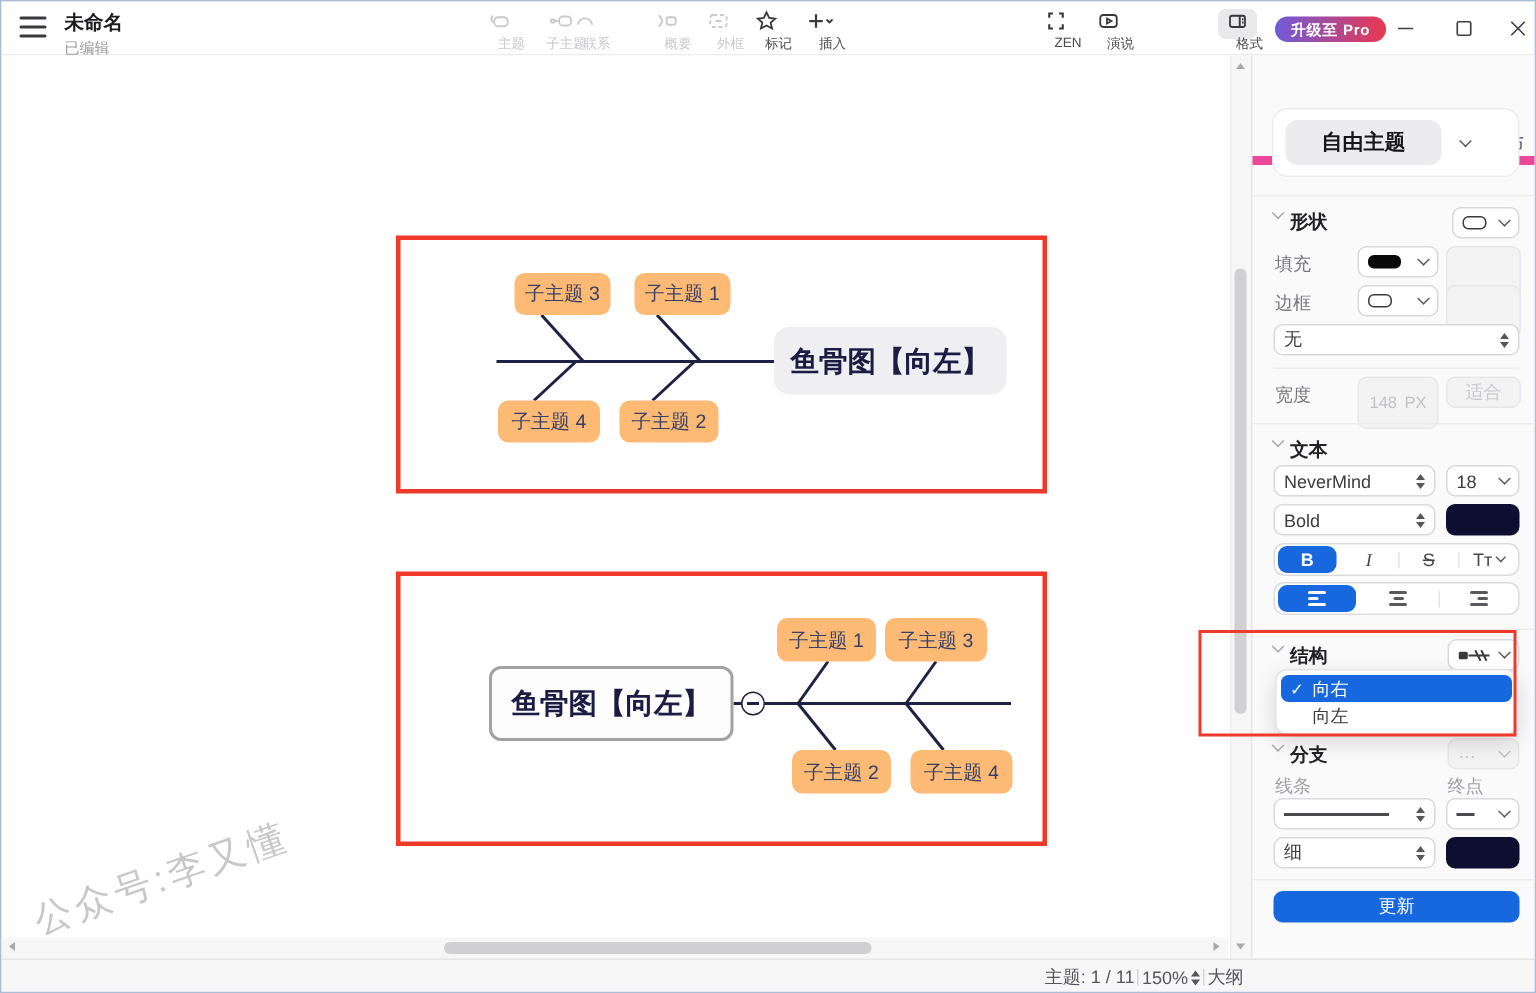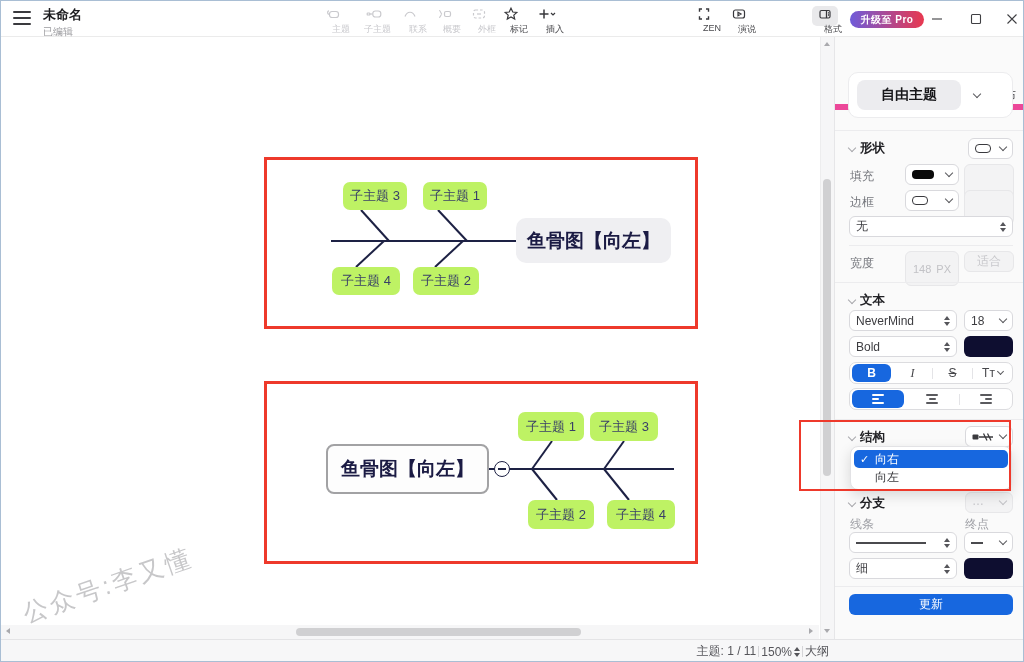--- a/index.html
+++ b/index.html
@@ -29,21 +29,21 @@
              background:linear-gradient(90deg,#6f5bd9,#e8384f); color:#fff; font-size:10px; font-weight:bold;
              display:flex; align-items:center; justify-content:center; cursor:pointer; letter-spacing:.5px; }
   .winbtn { position:absolute; top:8px; width:22px; height:20px; display:flex; align-items:center; justify-content:center; color:#3f3f43; cursor:pointer; }
   .winbtn svg { stroke:#3f3f43; stroke-width:1.1; fill:none; }
 
   
   .canvas { position:absolute; left:0; top:36px; width:833px; height:602px; background:#fff; overflow:hidden; }
   .bones { position:absolute; left:0; top:0; }
 
   .nodebox { position:absolute; display:flex; align-items:center; justify-content:center;
-             background:#bef264; border-radius:7px; color:#394067; font-size:13px; }
+             background:#fdba74; border-radius:7px; color:#394067; font-size:13px; }
   .mainbox1 { position:absolute; display:flex; align-items:center; justify-content:center;
               background:#efeff2; border-radius:10px; color:#1b1b44; font-size:19px; font-weight:bold; }
   .mainbox2 { position:absolute; display:flex; align-items:center; justify-content:center;
               background:#fdfdfd; border:2px solid #a2a2a4; border-radius:8px; color:#1b1b44; font-size:19px; font-weight:bold; }
   .collapse-dot { position:absolute; width:16px; height:16px; border:1.6px solid #1d2144; border-radius:50%; background:#fff; display:flex; align-items:center; justify-content:center; cursor:pointer; }
   .collapse-dot div { width:8px; height:1.6px; background:#1d2144; }
 
   .redrect { position:absolute; border:3px solid #ee392b; pointer-events:none; z-index:40; }
   .watermark { position:absolute; left:28px; top:560px; font-size:25px; color:#c7c7c9; transform:rotate(-19deg); transform-origin:left bottom; letter-spacing:3px; white-space:nowrap; }
 
@@ -59,21 +59,21 @@
   .tabs { position:absolute; left:0; top:0; width:100%; height:25px; border-bottom:6px solid #ec4899; display:flex; align-items:flex-end;margin-top:48px; }
   .tab-pill { margin-left:13px; background:#1767df; color:#fff; font-size:12px; border-radius:11px; padding:3px 15px; cursor:pointer; }
   .tab-plain { font-size:12px; color:#46464a; cursor:pointer; }
   .tab-div { width:1px; height:11px; background:#d8d8da; }
 
   .theme-card { position:absolute; left:13px; top:35px; width:165px; height:46px; background:#fff; border:1px solid #ececee; border-radius:10px; display:flex; align-items:center; }
   .theme-pill { margin-left:8px; width:104px; height:30px; background:#ececef; border-radius:8px; display:flex; align-items:center; justify-content:center; font-size:14px; font-weight:bold; color:#17171a; cursor:pointer; }
 
   .pdiv { position:absolute; left:0; width:100%; height:1px; background:#ececee; }
 
-  .sec-head { position:absolute; left:14px; display:flex; align-items:center; gap:5px; font-size:12.5px; font-weight:bold; color:#212125; }
+  .sec-head { position:absolute; left:14px; display:flex; gap:5px; font-size:12.5px; font-weight:bold; color:#212125; }
   .lbl { position:absolute; font-size:12px; color:#74767c; }
   .lbl.dim { color:#9fa0a6; }
 
   .sel { position:absolute; height:21px; background:#fff; border:1px solid #d9d9dd; border-radius:6px;
          display:flex; align-items:center; padding:0 6px; font-size:12px; color:#3c3c40; cursor:pointer; }
   .sel .grow { flex:1; }
   .sel.disabled { background:#f3f3f4; border-color:#e7e7e9; color:#c5c5c9; cursor:default; }
 
   .cdn { width:6px; height:6px; border-right:1.4px solid #5a5a5e; border-bottom:1.4px solid #5a5a5e; transform:rotate(45deg); margin-top:-3px; flex:none; }
   .cdn.lt { border-color:#c3c3c7; }
@@ -148,21 +148,21 @@
     <div class="tool disabled" style="left:356px">
       <div class="ic">
           <svg width="16" height="16" viewBox="0 0 16 16">
             <rect x="1.2" y="7" width="2.6" height="2" rx="0.6"></rect>
             <path d="M3.8,8 H6.5"></path>
             <rect x="6.8" y="5" width="8" height="6" rx="2.5"></rect>
           </svg>
         </div>
       <div class="lb">子主题</div>
     </div>
-    <div class="tool disabled" style="left:392px">
+    <div class="tool disabled" style="left:372px">
       <div class="ic">
           <svg width="16" height="16" viewBox="0 0 16 16">
             <path d="M3,10.5 C5,4.8 11,4.8 13,10.5"></path>
           </svg>
         </div>
       <div class="lb">联系</div>
     </div>
     <div class="tool disabled" style="left:426px">
       <div class="ic">
           <svg width="16" height="16" viewBox="0 0 16 16">

